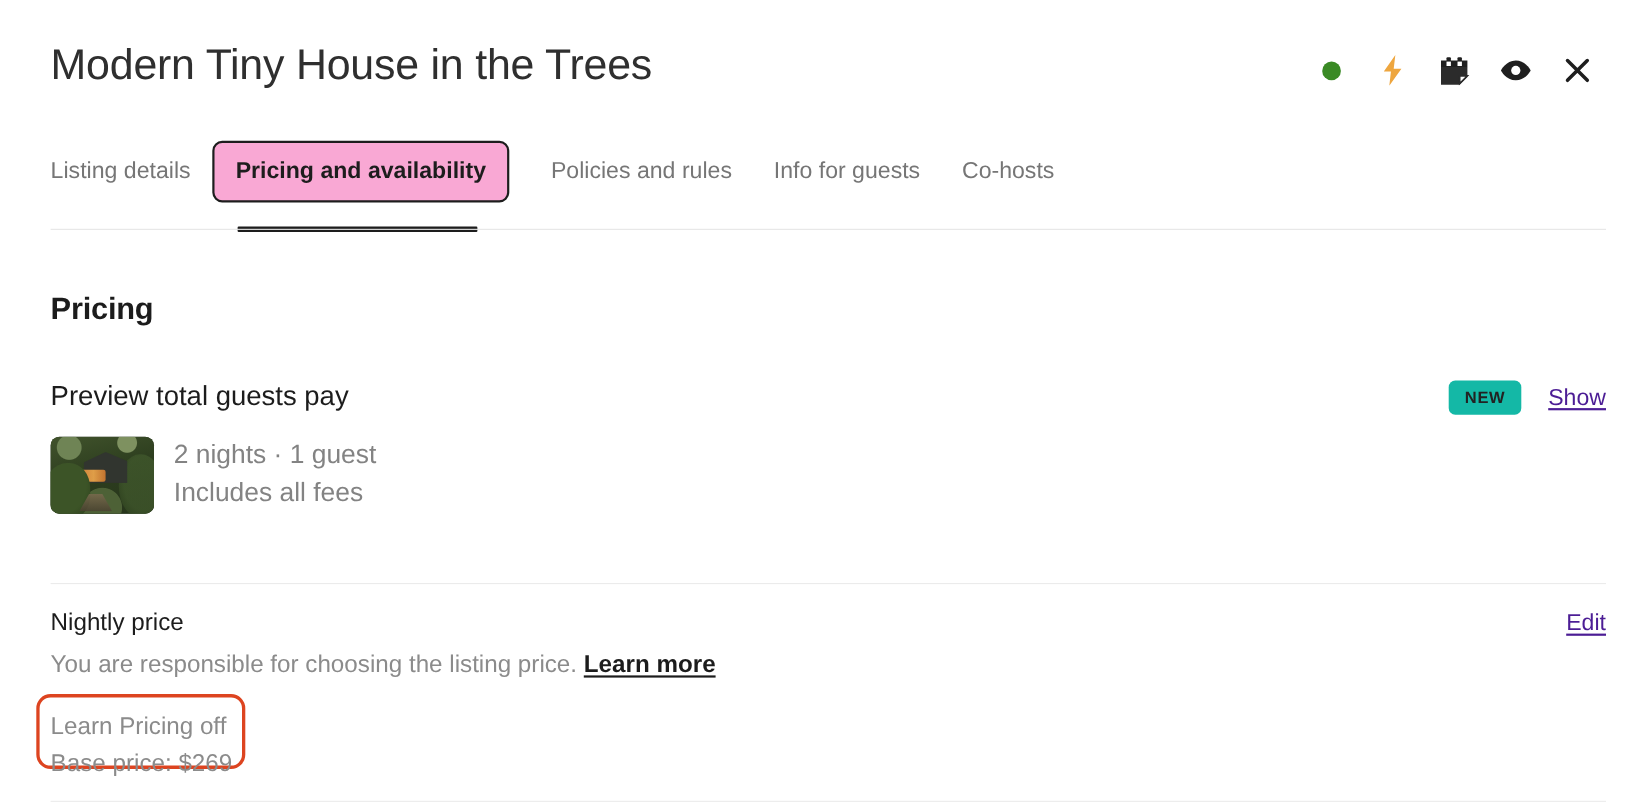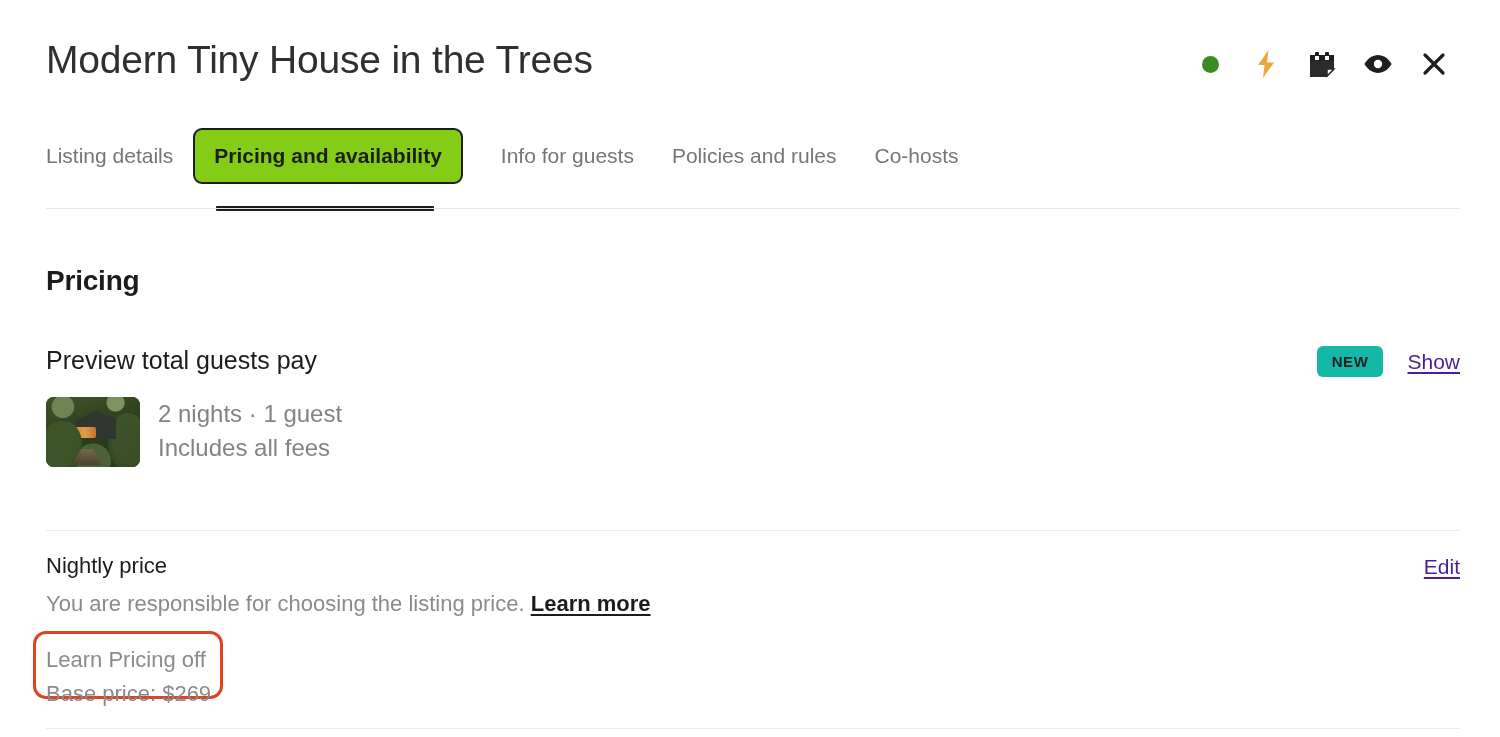--- a/index.html
+++ b/index.html
@@ -41,21 +41,21 @@
   }
   .tabs { position: absolute; left: 46px; top: 0; display: flex; align-items: flex-start; }
   .tab {
     font-size: 21px; color: #767676; font-weight: 400;
     padding: 16px 0px; white-space: nowrap; background: none;
     border: none; font-family: inherit; cursor: pointer;
   }
   .tab + .tab { margin-left: 38px; }
   .tab.active {
     color: #1d1d1d; font-weight: 700;
-    background: #84cc16;
+    background: #f9a8d4;
     border: 2.5px solid #1d1d1d;
     border-radius: 9px;
     padding: 14px 19px;
     margin-left: 20px;
   }
   .tab-underline {
     position: absolute; left: 216px; top: 78px;
     width: 218px; height: 5px; background: #1d1d1d; border-radius: 1px;
   }
 
@@ -207,22 +207,22 @@
         </svg>
       </div>
 
     </div>
   </div>
 
   <div class="tabs-wrap">
     <div class="tabs">
       <button class="tab">Listing details</button>
       <button class="tab active">Pricing and availability</button>
+      <button class="tab">Policies and rules</button>
       <button class="tab">Info for guests</button>
-      <button class="tab">Policies and rules</button>
       <button class="tab">Co-hosts</button>
     </div>
     <div class="tab-underline"></div>
     <div class="tabs-rule"></div>
   </div>
 
   <div class="content">
 
     <div class="section-title">Pricing</div>
 

